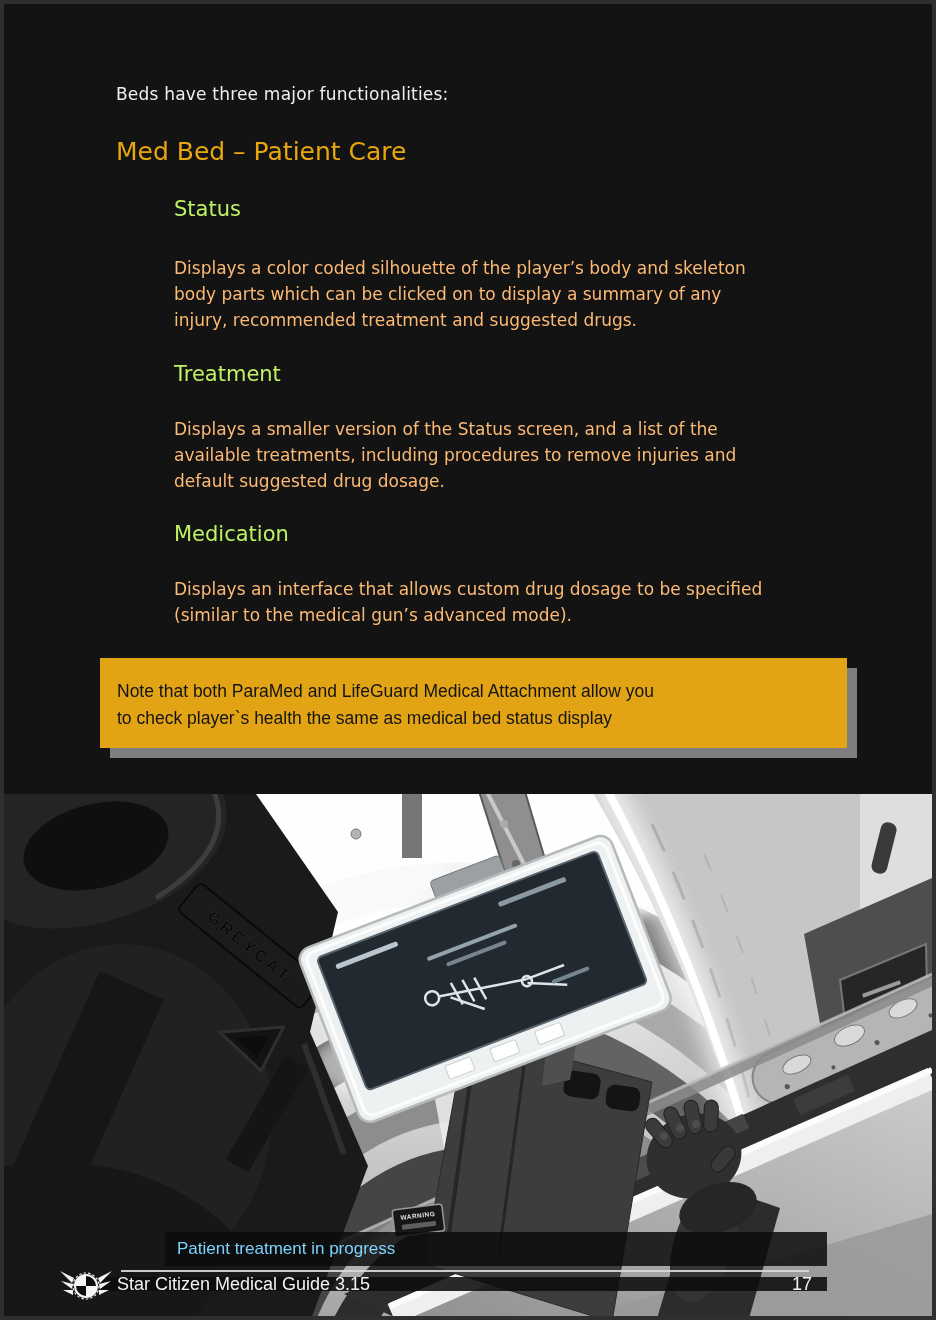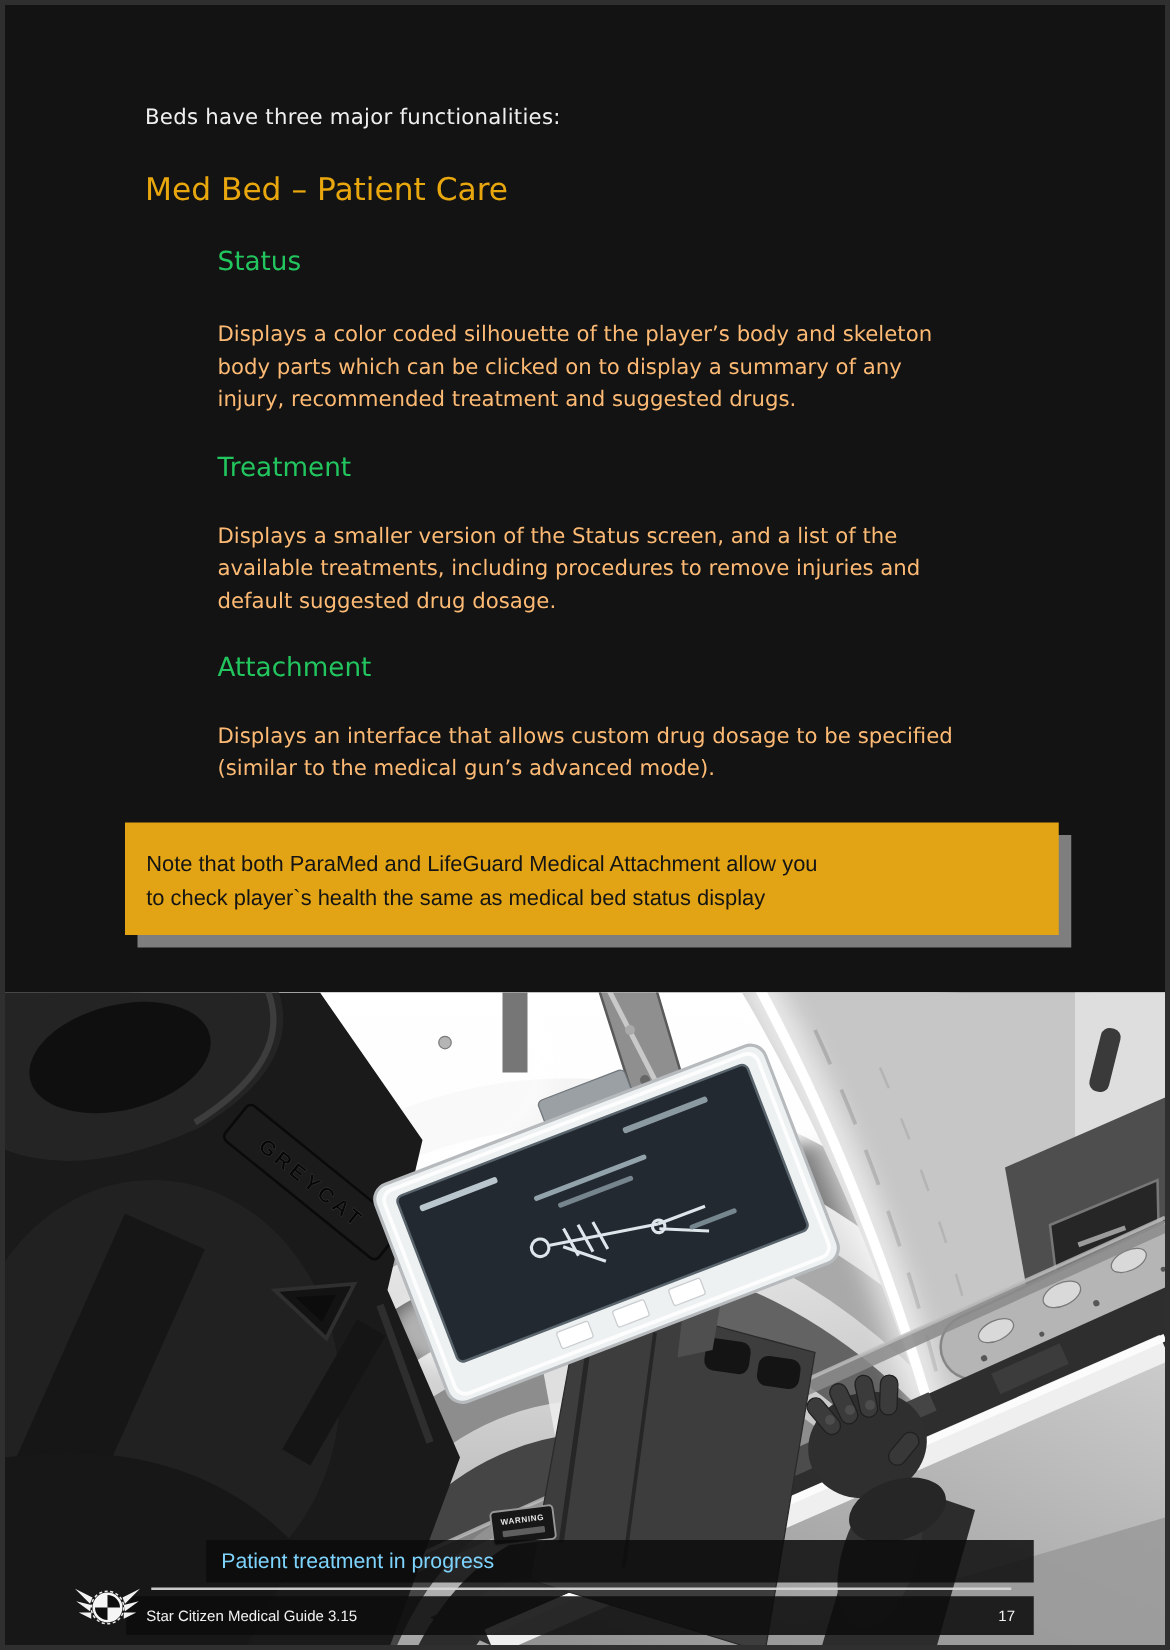--- a/index.html
+++ b/index.html
@@ -5,43 +5,43 @@
   html,body{margin:0;padding:0;background:#000;}
   *{box-sizing:border-box;}
   .page{
     position:relative;width:936px;height:1320px;background:#131313;overflow:hidden;
     font-family:"DejaVu Sans",sans-serif;
   }
   .border-overlay{position:absolute;inset:0;border:4px solid #2f2f2f;pointer-events:none;z-index:50;}
   .abs{position:absolute;}
   .intro{left:116px;top:84px;font-size:17px;color:#efefef;letter-spacing:.2px;white-space:pre;}
   .h1{left:116px;top:137px;font-size:25px;color:#e9a70e;white-space:pre;}
-  .h2{left:174px;font-size:21px;color:#22c55e;white-space:pre;}
+  .h2{left:174px;font-size:21px;color:#bef264;white-space:pre;}
   .para{left:174px;font-size:17px;line-height:26px;color:#fdba74;white-space:pre;}
   .h2.s0{top:197px;} .para.p0{top:255px;}
   .h2.s1{top:362px;} .para.p1{top:416px;}
   .h2.s2{top:522px;} .para.p2{top:576px;}
   .notebox{
     left:100px;top:658px;width:747px;height:90px;background:#e2a414;
     box-shadow:10px 10px 0 #7e7e7e;z-index:5;
     font-family:"Liberation Sans",sans-serif;font-size:17.5px;line-height:27px;color:#141414;
     padding:20px 16px 0 17px;white-space:pre;
   }
   .figure{left:4px;top:794px;width:928px;height:522px;background:#bfbfbf;z-index:1;}
   .figure svg{display:block;width:100%;height:100%;}
   .caption-bar{
     left:165px;top:1232px;width:662px;height:34px;background:rgba(12,12,12,.85);z-index:6;
     font-family:"Liberation Sans",sans-serif;font-size:17px;color:#7dd3fc;
     line-height:34px;padding-left:12px;white-space:nowrap;
   }
   .divider{left:121px;top:1270px;width:688px;height:2px;background:#d9d9d9;opacity:.92;z-index:6;}
   .footer-bar{
-    left:101px;top:1277px;width:726px;height:31px;background:rgba(12,12,12,.88);z-index:6;
+    left:101px;top:1277px;width:726px;height:14px;background:rgba(12,12,12,.88);z-index:6;
     display:flex;justify-content:space-between;align-items:center;padding:0 15px 0 16px;
-    font-family:"Liberation Sans",sans-serif;font-size:12px;color:#f2f2f2;white-space:nowrap;
+    font-family:"Liberation Sans",sans-serif;font-size:18px;color:#f2f2f2;white-space:nowrap;
   }
   .logo{left:60px;top:1267px;width:52px;height:38px;z-index:7;}
 </style>
 </head>
 <body>
 
 <div class="page">
 
   <div class="abs h1">Med Bed – Patient Care</div>
   <div class="abs intro">Beds have three major functionalities:</div>
@@ -49,21 +49,21 @@
   <div class="abs h2 s0">Status</div>
   <div class="abs para p0">Displays a color coded silhouette of the player’s body and skeleton
 body parts which can be clicked on to display a summary of any
 injury, recommended treatment and suggested drugs.</div>
 
   <div class="abs h2 s1">Treatment</div>
   <div class="abs para p1">Displays a smaller version of the Status screen, and a list of the
 available treatments, including procedures to remove injuries and
 default suggested drug dosage.</div>
 
-  <div class="abs h2 s2">Attachment</div>
+  <div class="abs h2 s2">Medication</div>
   <div class="abs notebox">Note that both ParaMed and LifeGuard Medical Attachment allow you
 to check player`s health the same as medical bed status display</div>
 
   <div class="abs para p2">Displays an interface that allows custom drug dosage to be specified
 (similar to the medical gun’s advanced mode).</div>
 
   <div class="abs figure">
     <svg viewBox="0 0 928 522" preserveAspectRatio="none">
       <defs>
         <radialGradient id="glow" cx="0.45" cy="0.05" r="0.95">

